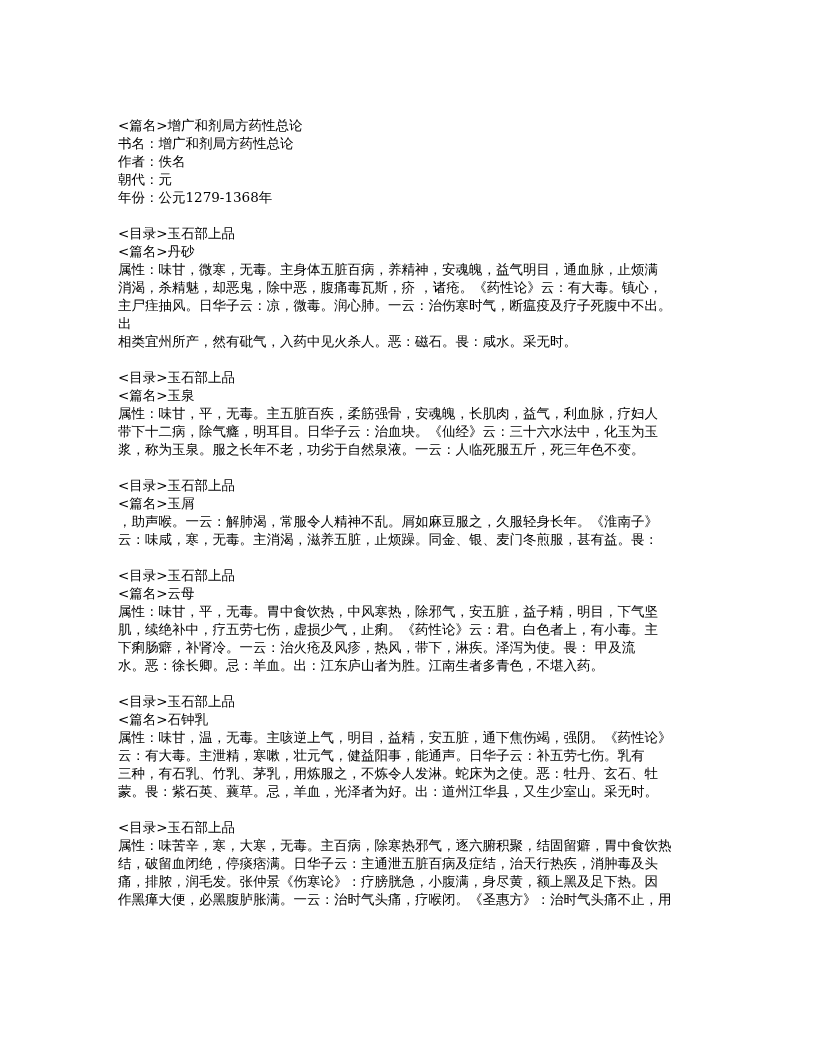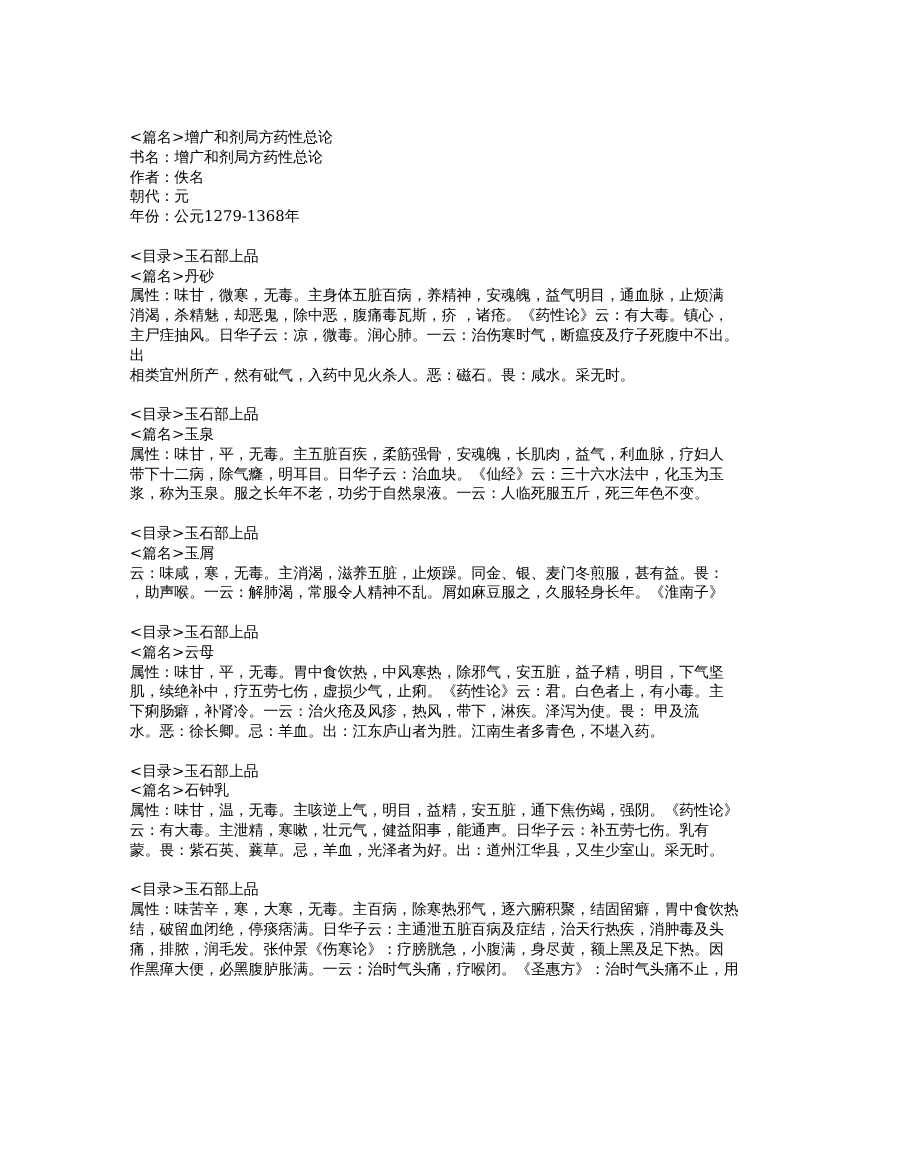--- a/index.html
+++ b/index.html
@@ -39,40 +39,41 @@
     <div class="line">&lt;篇名&gt;玉泉</div>
     <div class="line">属性：味甘，平，无毒。主五脏百疾，柔筋强骨，安魂魄，长肌肉，益气，利血脉，疗妇人</div>
     <div class="line">带下十二病，除气癃，明耳目。日华子云：治血块。《仙经》云：三十六水法中，化玉为玉</div>
     <div class="line">浆，称为玉泉。服之长年不老，功劣于自然泉液。一云：人临死服五斤，死三年色不变。</div>
   </div>
   <div class="blank"></div>
 
   <div>
     <div class="line">&lt;目录&gt;玉石部上品</div>
     <div class="line">&lt;篇名&gt;玉屑</div>
+    <div class="line">，助声喉。一云：解肺渴，常服令人精神不乱。屑如麻豆服之，久服轻身长年。《淮南子》</div>
     <div class="line">云：味咸，寒，无毒。主消渴，滋养五脏，止烦躁。同金、银、麦门冬煎服，甚有益。畏：</div>
-    <div class="line">，助声喉。一云：解肺渴，常服令人精神不乱。屑如麻豆服之，久服轻身长年。《淮南子》</div>
   </div>
   <div class="blank"></div>
 
   <div>
     <div class="line">&lt;目录&gt;玉石部上品</div>
     <div class="line">&lt;篇名&gt;云母</div>
     <div class="line">属性：味甘，平，无毒。胃中食饮热，中风寒热，除邪气，安五脏，益子精，明目，下气坚</div>
     <div class="line">肌，续绝补中，疗五劳七伤，虚损少气，止痢。《药性论》云：君。白色者上，有小毒。主</div>
     <div class="line">下痢肠癖，补肾冷。一云：治火疮及风疹，热风，带下，淋疾。泽泻为使。畏： 甲及流</div>
     <div class="line">水。恶：徐长卿。忌：羊血。出：江东庐山者为胜。江南生者多青色，不堪入药。</div>
   </div>
   <div class="blank"></div>
 
   <div>
     <div class="line">&lt;目录&gt;玉石部上品</div>
     <div class="line">&lt;篇名&gt;石钟乳</div>
     <div class="line">属性：味甘，温，无毒。主咳逆上气，明目，益精，安五脏，通下焦伤竭，强阴。《药性论》</div>
     <div class="line">云：有大毒。主泄精，寒嗽，壮元气，健益阳事，能通声。日华子云：补五劳七伤。乳有</div>
+    <div class="line">三种，有石乳、竹乳、茅乳，用炼服之，不炼令人发淋。蛇床为之使。恶：牡丹、玄石、牡</div>
     <div class="line">蒙。畏：紫石英、蘘草。忌，羊血，光泽者为好。出：道州江华县，又生少室山。采无时。</div>
   </div>
   <div class="blank"></div>
 
   <div>
     <div class="line">&lt;目录&gt;玉石部上品</div>
     <div class="line">属性：味苦辛，寒，大寒，无毒。主百病，除寒热邪气，逐六腑积聚，结固留癖，胃中食饮热</div>
     <div class="line">结，破留血闭绝，停痰痞满。日华子云：主通泄五脏百病及症结，治天行热疾，消肿毒及头</div>
     <div class="line">痛，排脓，润毛发。张仲景《伤寒论》：疗膀胱急，小腹满，身尽黄，额上黑及足下热。因</div>
     <div class="line">作黑瘅大便，必黑腹胪胀满。一云：治时气头痛，疗喉闭。《圣惠方》：治时气头痛不止，用</div>

